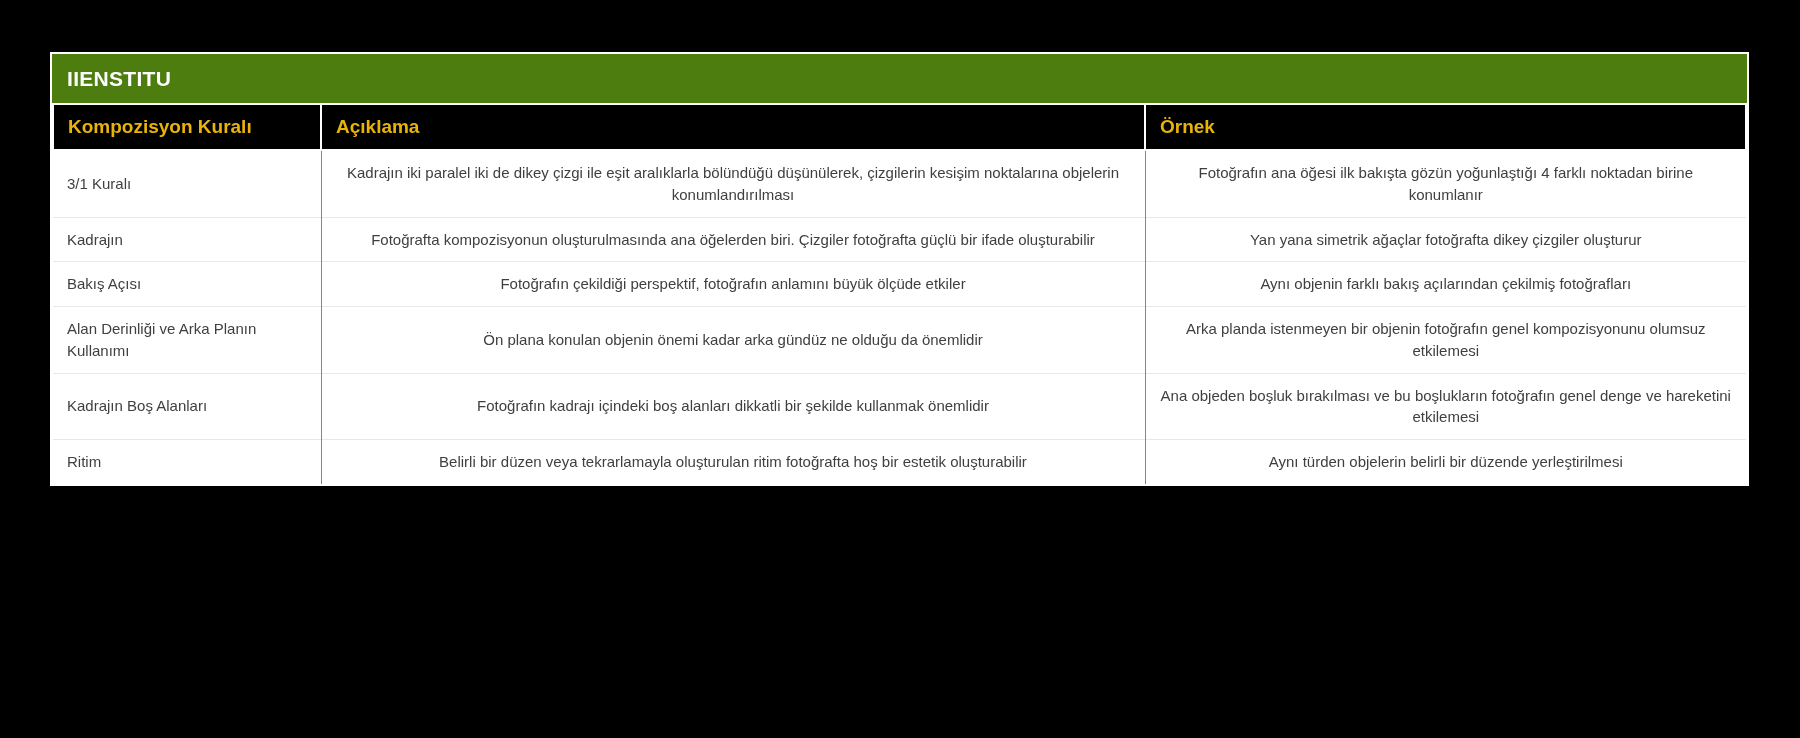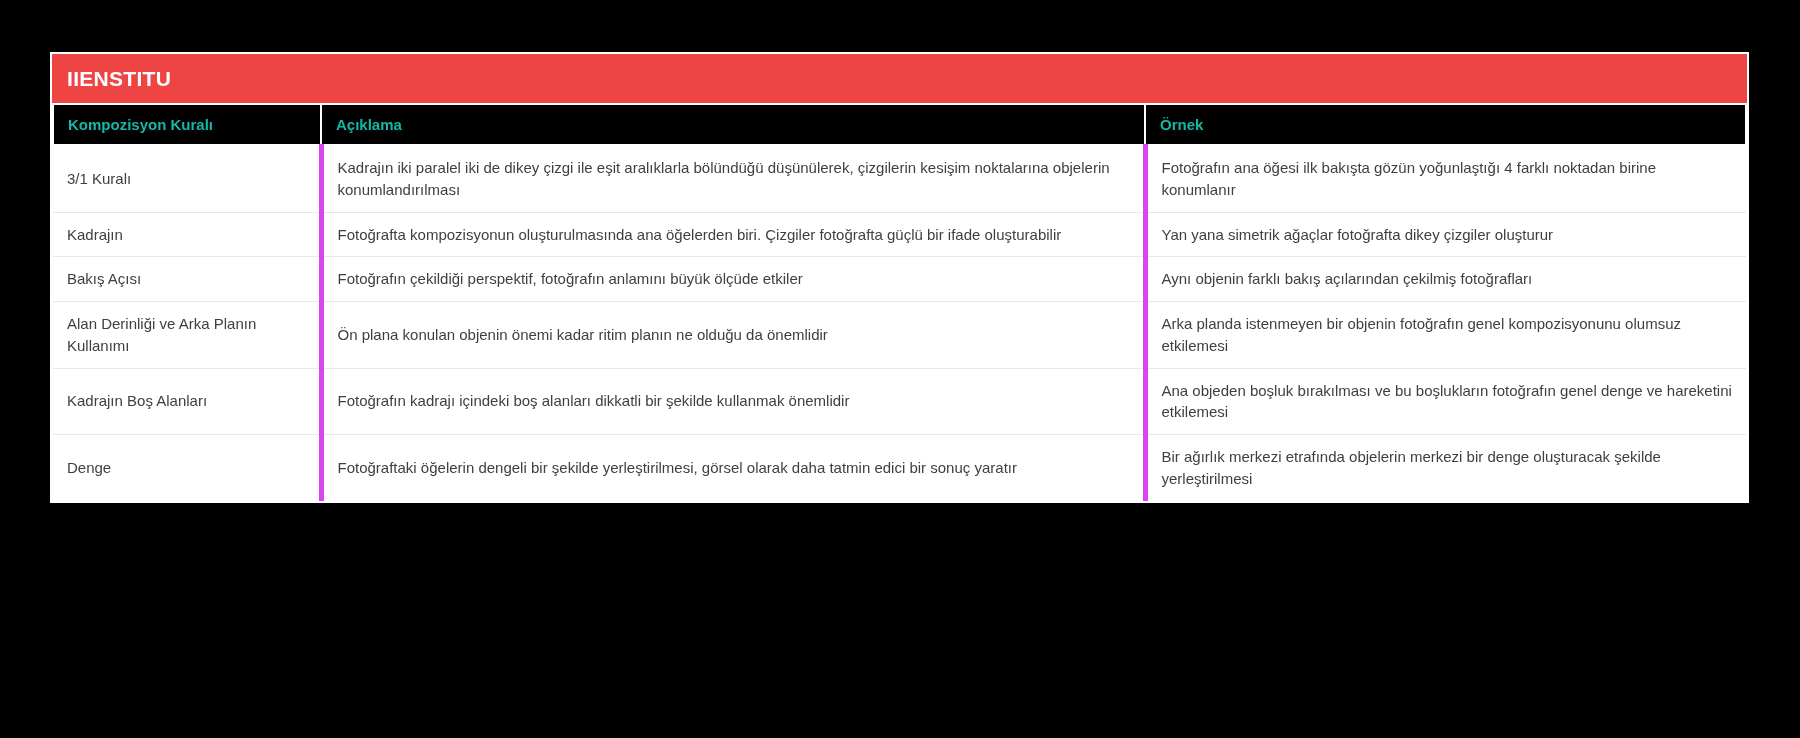--- a/index.html
+++ b/index.html
@@ -16,54 +16,54 @@
     width: 1695px;
     background: #000000;
     border: 2px solid #ffffff;
   }
   .card-title {
     color: #ffffff;
     font-size: 21px;
     font-weight: bold;
     letter-spacing: 0.3px;
     padding: 13px 15px 12px 15px;
-    background: #ef4444;
+    background: #4d7c0f;
   }
   table.rules {
     border-collapse: collapse;
     width: 100%;
     table-layout: fixed;
     background: #ffffff;
   }
   table.rules col.c1 { width: 268px; }
   table.rules col.c2 { width: 824px; }
   table.rules thead th {
     background: #000000;
-    color: #14b8a6;
-    font-size: 15px;
+    color: #eab308;
+    font-size: 19px;
     font-weight: bold;
     text-align: left;
     padding: 11px 14px;
     border: 2px solid #ffffff;
   }
   table.rules tbody td {
     background: #ffffff;
     color: #3f3f3f;
     font-size: 15px;
     font-weight: normal;
     line-height: 1.45;
     vertical-align: middle;
     text-align: left;
     padding: 11px 14px;
     border-top: 1px solid #e8e8e8;
     word-wrap: break-word;
   }
   table.rules tbody tr:first-child td { border-top: none; }
   table.rules tbody td.c2,
-  table.rules tbody td.c3 { border-left: 5px solid #d946ef; }
+  table.rules tbody td.c3 { border-left: 1px solid #d946ef; text-align: center; }
 </style>
 </head>
 <body>
 
 <div class="card">
   <div class="card-title">IIENSTITU</div>
   <table class="rules">
     <colgroup>
       <col class="c1">
         <col class="c2">
@@ -91,33 +91,33 @@
 
 
   <tr>
     <td class="c1">Bakış Açısı</td>
     <td class="c2">Fotoğrafın çekildiği perspektif, fotoğrafın anlamını büyük ölçüde etkiler</td>
     <td class="c3">Aynı objenin farklı bakış açılarından çekilmiş fotoğrafları</td>
   </tr>
 
   <tr>
     <td class="c1">Alan Derinliği ve Arka Planın Kullanımı</td>
-    <td class="c2">Ön plana konulan objenin önemi kadar ritim planın ne olduğu da önemlidir</td>
+    <td class="c2">Ön plana konulan objenin önemi kadar arka gündüz ne olduğu da önemlidir</td>
     <td class="c3">Arka planda istenmeyen bir objenin fotoğrafın genel kompozisyonunu olumsuz etkilemesi</td>
   </tr>
 
 
 
   <tr>
     <td class="c1">Kadrajın Boş Alanları</td>
     <td class="c2">Fotoğrafın kadrajı içindeki boş alanları dikkatli bir şekilde kullanmak önemlidir</td>
     <td class="c3">Ana objeden boşluk bırakılması ve bu boşlukların fotoğrafın genel denge ve hareketini etkilemesi</td>
   </tr>
 
+  <tr>
+    <td class="c1">Ritim</td>
+    <td class="c2">Belirli bir düzen veya tekrarlamayla oluşturulan ritim fotoğrafta hoş bir estetik oluşturabilir</td>
+    <td class="c3">Aynı türden objelerin belirli bir düzende yerleştirilmesi</td>
+  </tr>
 
-  <tr>
-    <td class="c1">Denge</td>
-    <td class="c2">Fotoğraftaki öğelerin dengeli bir şekilde yerleştirilmesi, görsel olarak daha tatmin edici bir sonuç yaratır</td>
-    <td class="c3">Bir ağırlık merkezi etrafında objelerin merkezi bir denge oluşturacak şekilde yerleştirilmesi</td>
-  </tr>
 </tbody>
   </table>
 </div>
 
 </body></html>

